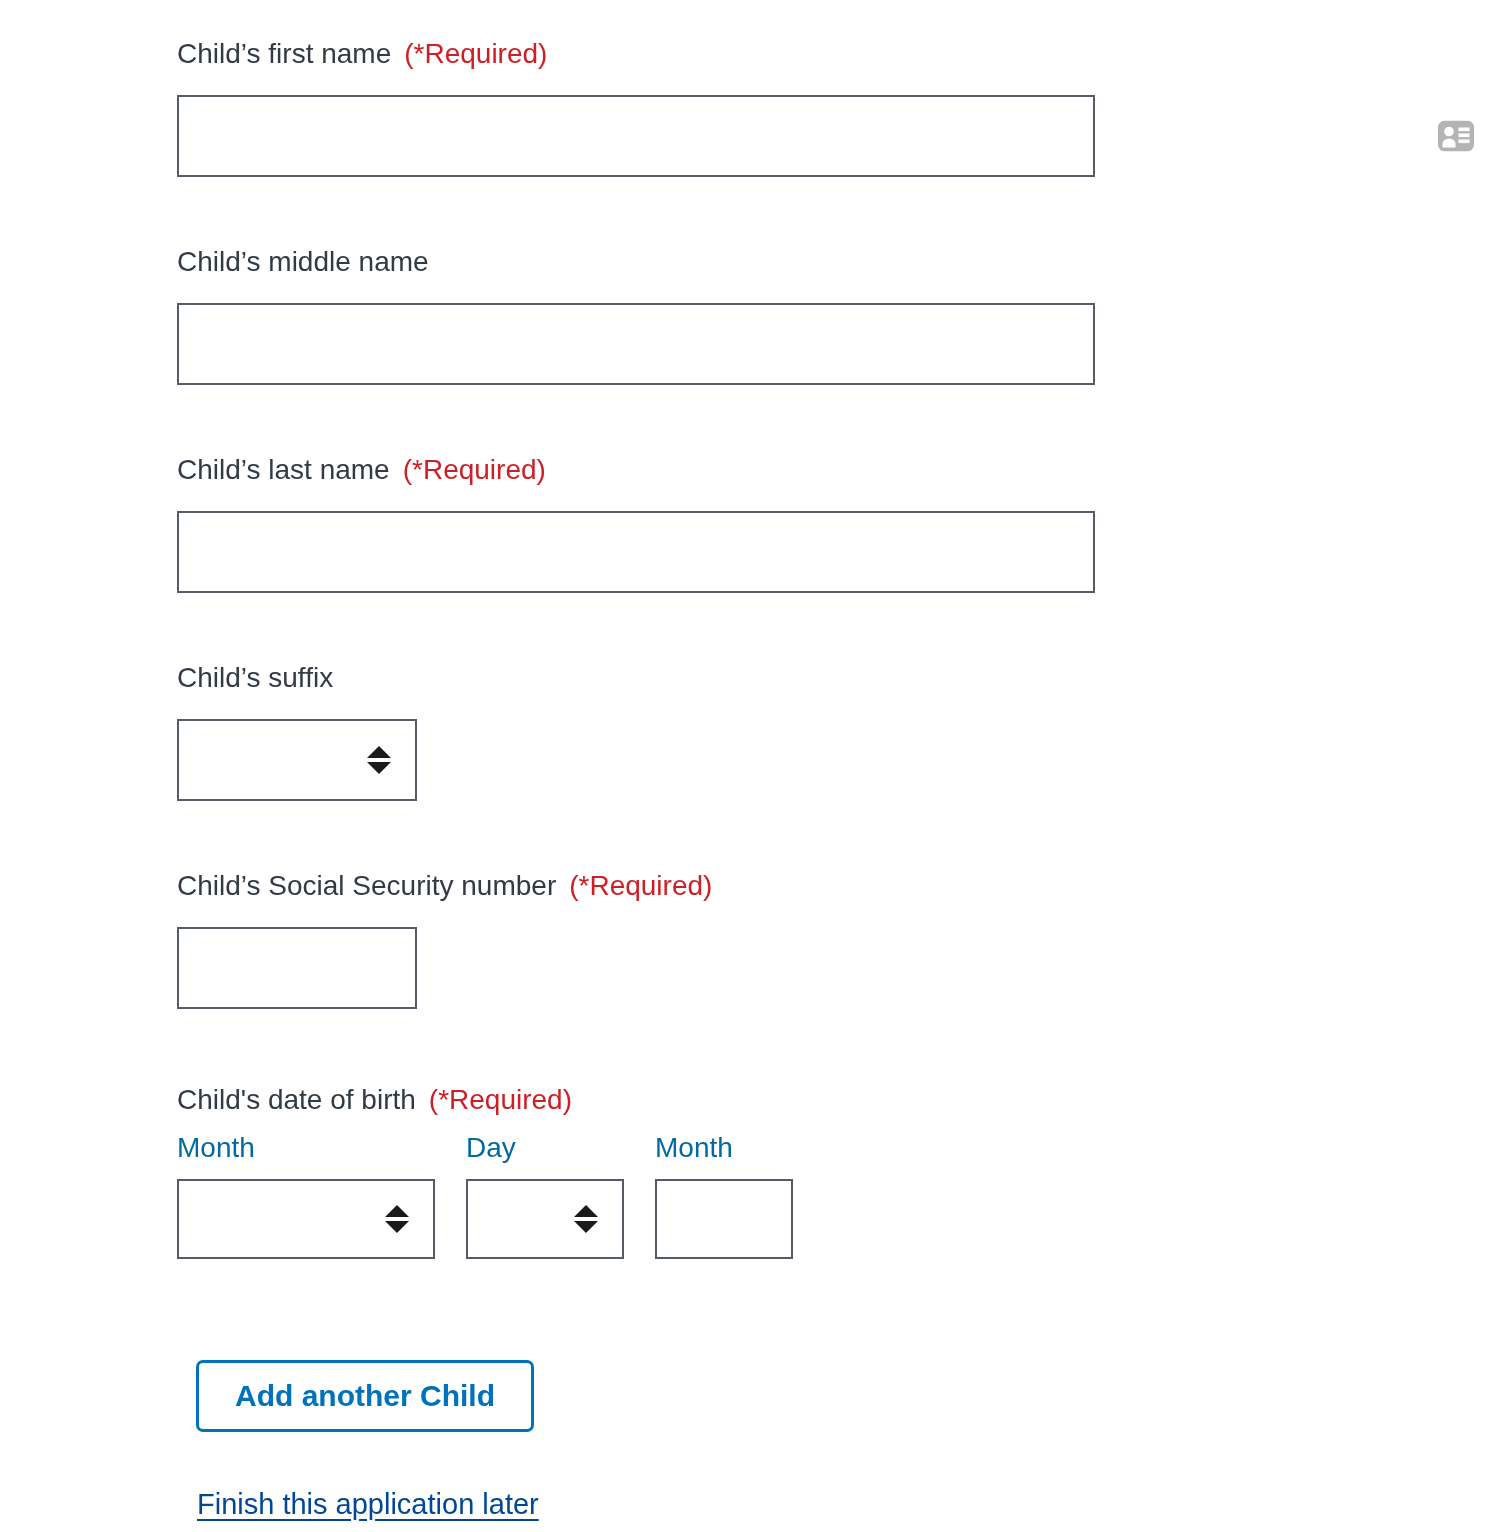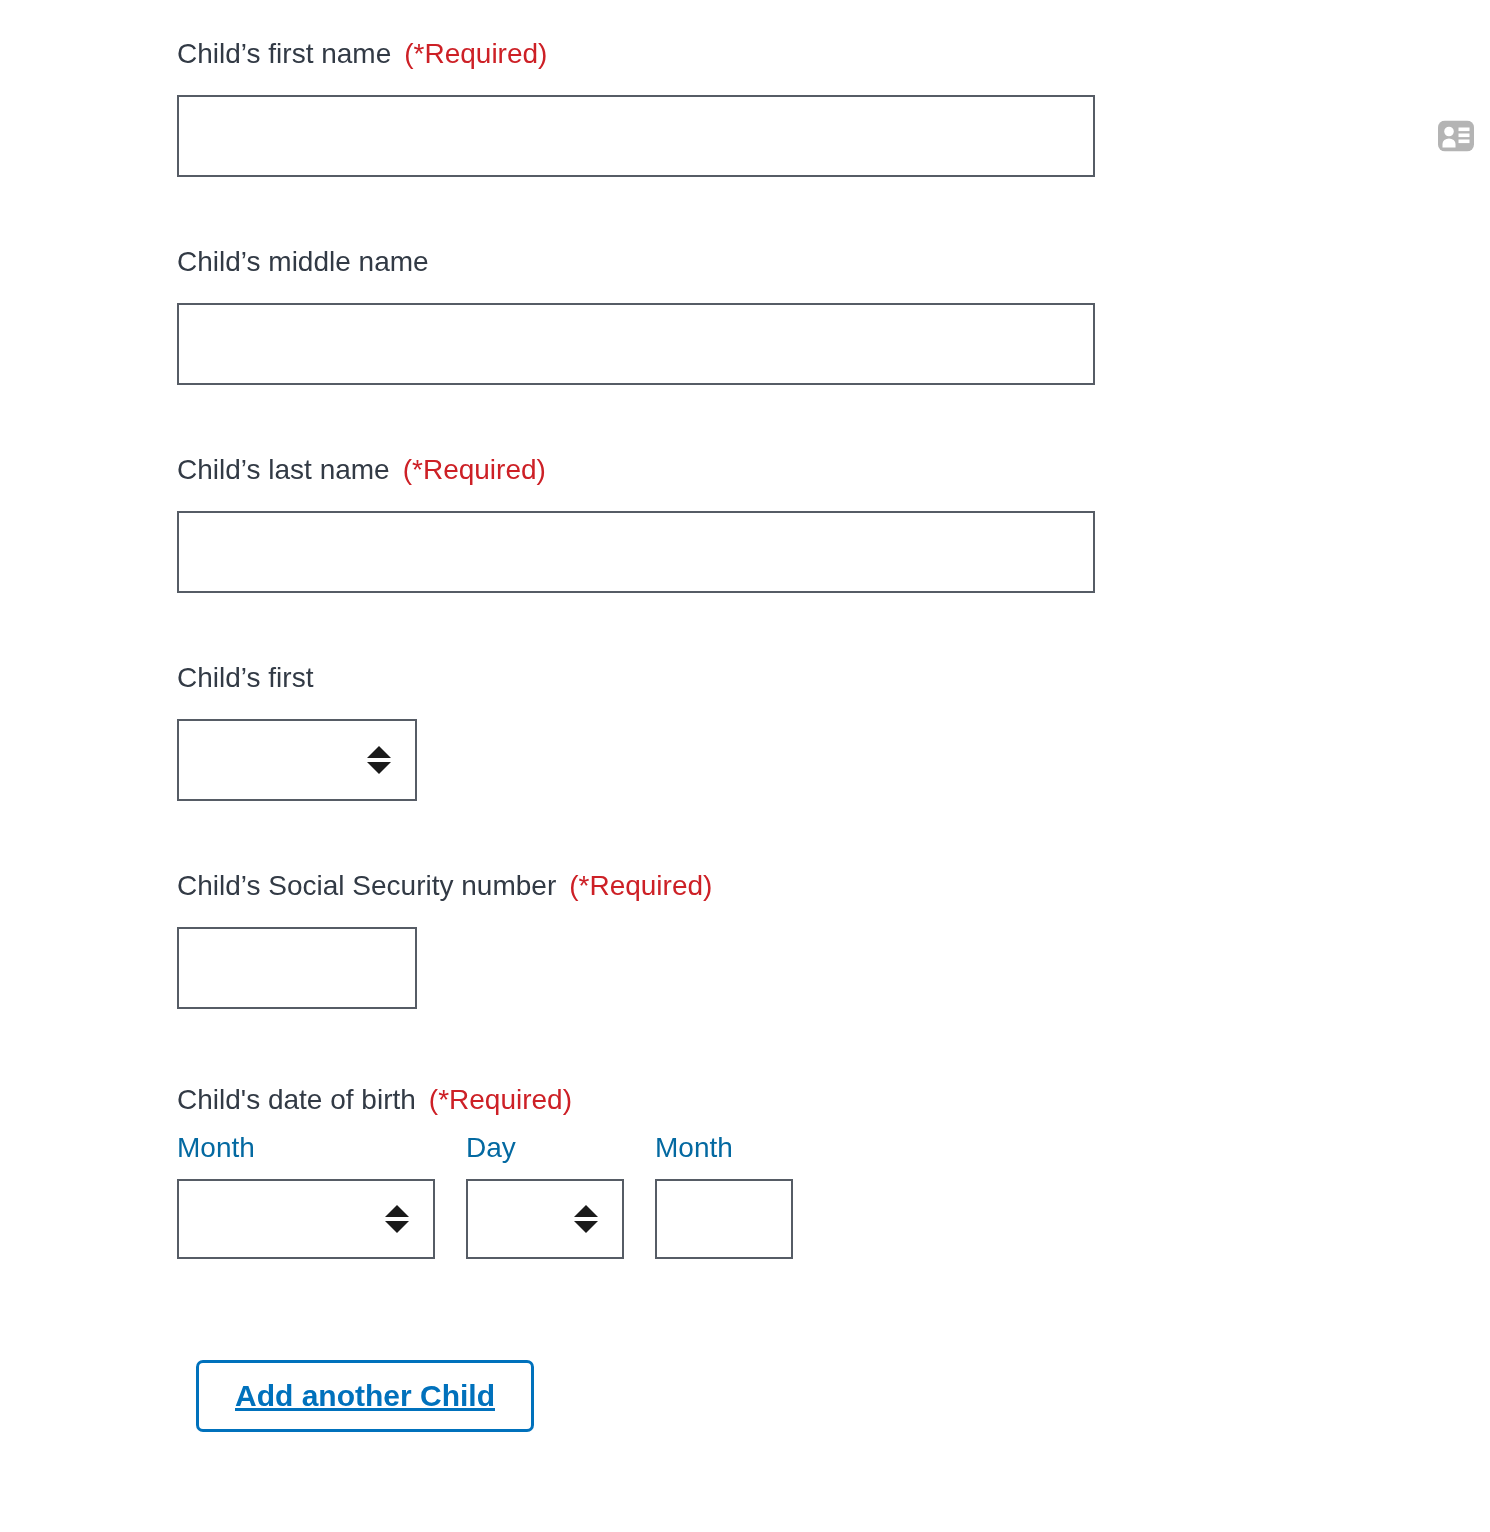--- a/index.html
+++ b/index.html
@@ -111,21 +111,20 @@
     height: 72px;
     background: #ffffff;
     border: 3px solid #0071bc;
     border-radius: 7px;
     color: #0071bc;
     font-family: "Liberation Sans", sans-serif;
     font-size: 30px;
     font-weight: bold;
     padding: 16px 36px;
     cursor: pointer;
-    text-decoration: underline;
   }
   .finish-row { margin-top: 56px; margin-left: 20px; }
   a.finish-link {
     color: #004795;
     font-size: 29px;
     text-decoration: underline;
     text-underline-offset: 5px;
     font-family: "Liberation Sans", sans-serif;
     cursor: pointer;
   }
@@ -167,21 +166,21 @@
     <div class="label-row">
       <span class="label-text">Child’s last name</span><span class="required">(*Required)</span>
     </div>
     <div class="input-wrap">
       <input type="text" class="text-input w-full" value="" style="">
     </div>
   </div>
 
   <div class="field">
     <div class="label-row">
-      <span class="label-text">Child’s first</span>
+      <span class="label-text">Child’s suffix</span>
     </div>
     <div class="select-wrap w-small">
       <select class="select-box" aria-label="suffix">
         <option value=""></option>
       </select>
       <span class="select-arrows">
         <svg width="24" height="28" viewBox="0 0 24 28" xmlns="http://www.w3.org/2000/svg">
           <polygon points="12,0 24,12 0,12" fill="#1a1a1a"></polygon>
           <polygon points="0,16 24,16 12,28" fill="#1a1a1a"></polygon>
         </svg>
@@ -239,14 +238,17 @@
         <input type="text" class="text-input w-year" value="" style="">
       </div>
 
     </div>
   </div>
 
   <div class="actions">
     <button class="add-button">Add another Child</button>
   </div>
 
+  <div class="finish-row">
+    <a class="finish-link" href="#">Finish this application later</a>
+  </div>
 
 </div>
 
 </body></html>

